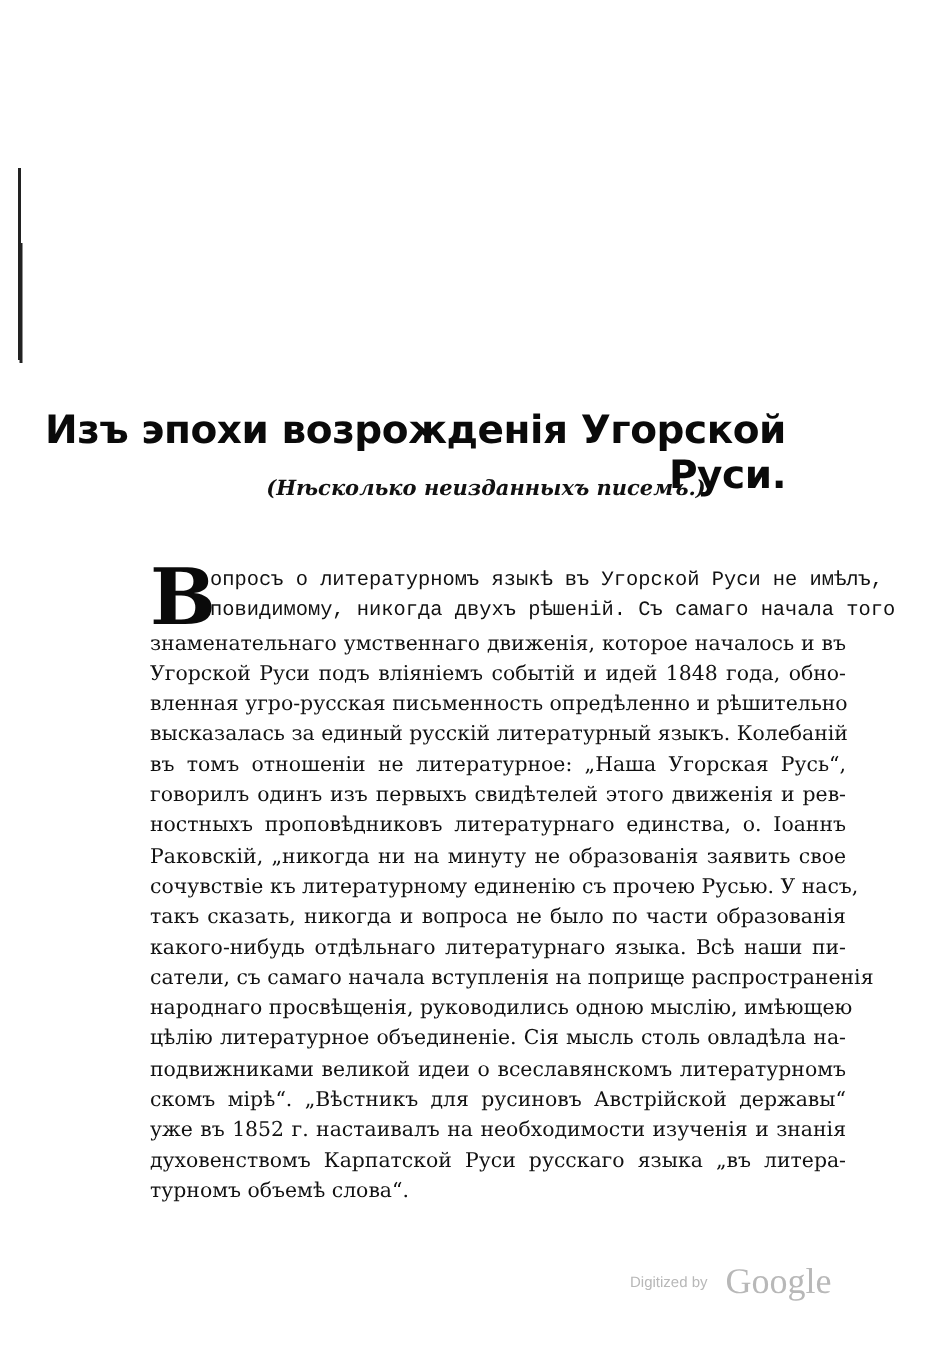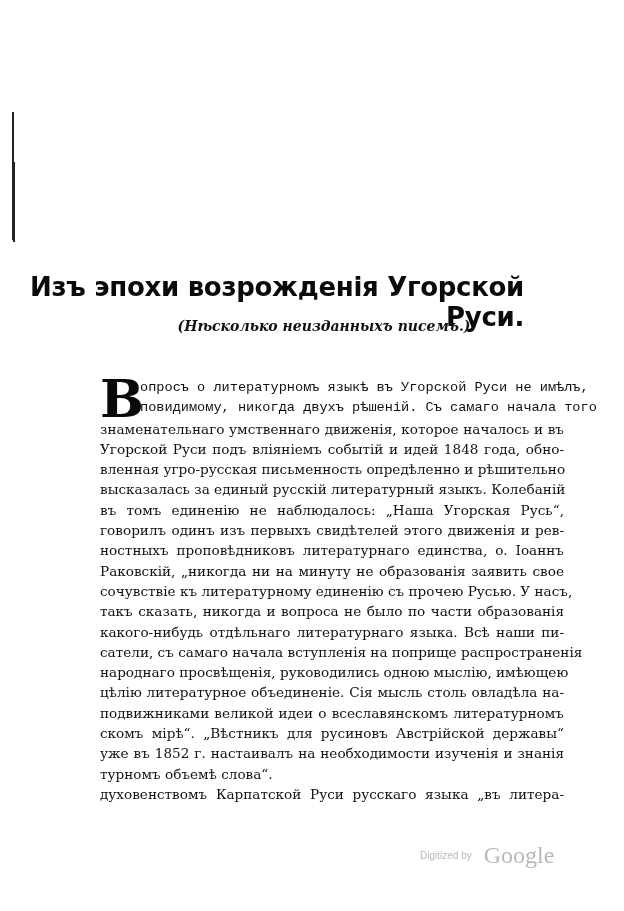--- a/index.html
+++ b/index.html
@@ -27,32 +27,32 @@
 
 <div class="dropcap">В</div>
 
 <div class="body-text">
   <span class="line indent">опросъ о литературномъ языкѣ въ Угорской Руси не имѣлъ,</span>
   <span class="line indent">повидимому, никогда двухъ рѣшеній. Съ самаго начала того</span>
   <span class="line">знаменательнаго умственнаго движенія, которое началось и въ</span>
   <span class="line">Угорской Руси подъ вліяніемъ событій и идей 1848 года, обно-</span>
   <span class="line">вленная угро-русская письменность опредѣленно и рѣшительно</span>
   <span class="line">высказалась за единый русскій литературный языкъ. Колебаній</span>
-  <span class="line">въ томъ единенію не наблюдалось: „Наша Угорская Русь“,</span>
+  <span class="line">въ томъ отношеніи не литературное: „Наша Угорская Русь“,</span>
   <span class="line">говорилъ одинъ изъ первыхъ свидѣтелей этого движенія и рев-</span>
   <span class="line">ностныхъ проповѣдниковъ литературнаго единства, о. Іоаннъ</span>
   <span class="line">Раковскій, „никогда ни на минуту не образованія заявить свое</span>
   <span class="line">сочувствіе къ литературному единенію съ прочею Русью. У насъ,</span>
   <span class="line">такъ сказать, никогда и вопроса не было по части образованія</span>
   <span class="line">какого-нибудь отдѣльнаго литературнаго языка. Всѣ наши пи-</span>
   <span class="line">сатели, съ самаго начала вступленія на поприще распространенія</span>
   <span class="line">народнаго просвѣщенія, руководились одною мыслію, имѣющею</span>
   <span class="line">цѣлію литературное объединеніе. Сія мысль столь овладѣла на-</span>
   <span class="line">подвижниками великой идеи о всеславянскомъ литературномъ</span>
   <span class="line">скомъ мірѣ“. „Вѣстникъ для русиновъ Австрійской державы“</span>
   <span class="line">уже въ 1852 г. настаивалъ на необходимости изученія и знанія</span>
+  <span class="line">духовенствомъ Карпатской Руси русскаго языка „въ литера-</span>
   <span class="line last">турномъ объемѣ слова“.</span>
-  <span class="line">духовенствомъ Карпатской Руси русскаго языка „въ литера-</span>
 </div>
 
 <div class="watermark">
   <span class="small">Digitized by</span><span class="big">Google</span>
 </div>
 
 </body></html>

